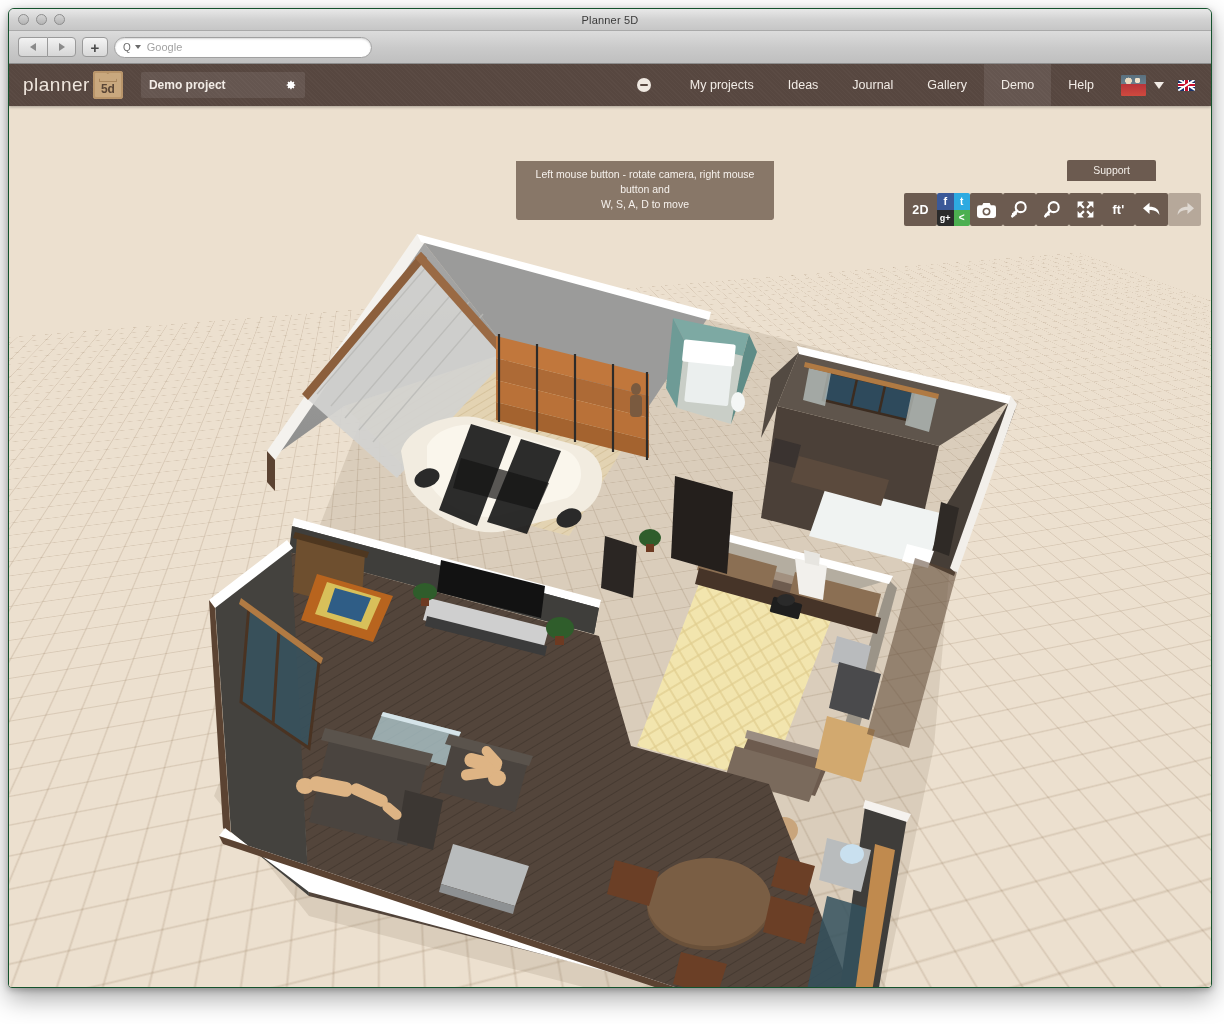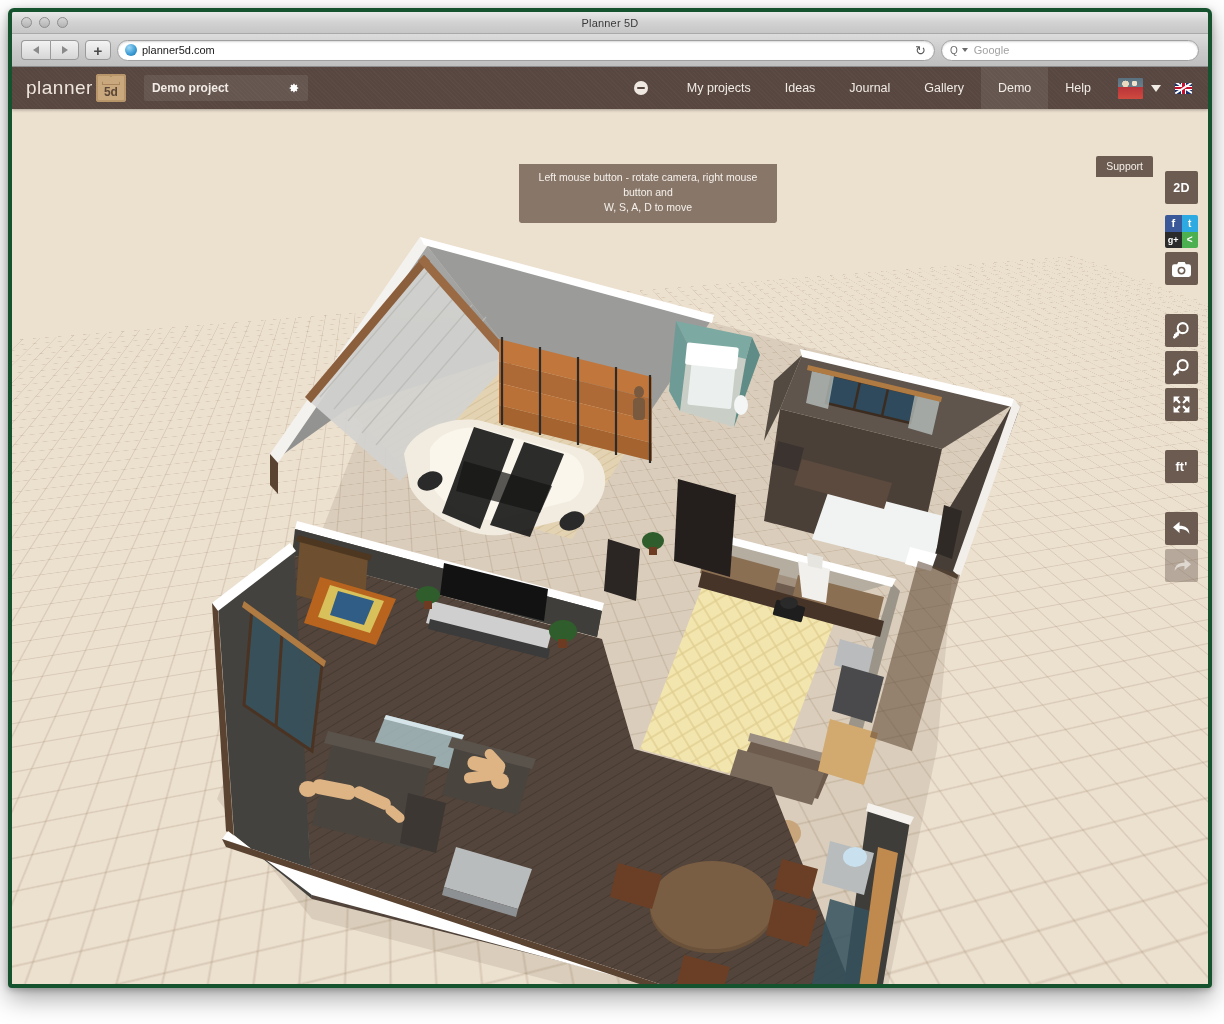--- a/index.html
+++ b/index.html
@@ -8,21 +8,21 @@
     background: #ffffff;
     font-family: "Liberation Sans", sans-serif;
     overflow: hidden;
   }
 
   
   #browser-window {
     position: absolute;
     left: 8px; top: 8px;
     width: 1204px; height: 980px;
-    border: 4px solid #14532d;
+    border: 1px solid #14532d;
     border-radius: 6px 6px 4px 4px;
     background: #d8d8d8;
     box-shadow: 0 10px 26px rgba(0,0,0,0.35), 0 2px 6px rgba(0,0,0,0.25);
     overflow: hidden;
   }
 
   
   #titlebar {
     position: relative;
     height: 22px;
@@ -206,30 +206,30 @@
     position: absolute; left: 507px; top: 55px; width: 258px;
     background: rgba(122,104,90,0.88);
     border-radius: 0 0 3px 3px;
     color: #f6f1ec; font-size: 10.5px; text-align: center;
     padding: 6px 8px 7px; line-height: 1.45;
     z-index: 15;
   }
 
   
   #support-tab {
-    position: absolute; right: 55px; top: 47px;
+    position: absolute; right: 55px; top: 54px;
     background: #6c5b50; color: #f4efe9;
-    font-size: 10.5px; padding: 4px 10px 5px;
+    font-size: 10.5px; padding: 4px 26px 5px;
     border-radius: 2px 2px 0 0; z-index: 15;
   }
 
   
   #right-tools {
     position: absolute; right: 10px; top: 62px;
-    display: flex; flex-direction: column; align-items: flex-end;
+    display: flex; flex-direction: row; align-items: flex-end;
     z-index: 16;
   }
   .tool {
     width: 33px; height: 33px; margin-bottom: 4px;
     background: #6c5b50; border-radius: 2px;
     display: flex; align-items: center; justify-content: center;
     color: #ffffff;
   }
   .tool.gap { margin-top: 25px; }
   .tool.disabled { background: rgba(108,91,80,0.42); color: rgba(255,255,255,0.55); }
@@ -266,25 +266,20 @@
   <div id="toolbar">
     <div class="navgroup">
       <div class="navbtn">
         <span class="arrow left"></span>
       </div>
       <div class="navbtn">
         <span class="arrow right"></span>
       </div>
     </div>
     <div id="plus-btn">+</div>
-    <div id="address-bar">
-      <span id="globe-icon"></span>
-      <span id="url-text">planner5d.com</span>
-      <span id="reload-icon">↻</span>
-    </div>
     <div id="search-bar">
       <span id="search-glyph">Q</span>
       <span id="search-caret"></span>
       <span id="search-placeholder">Google</span>
     </div>
   </div>
 
   <div id="app">
 
     <div id="appnav">

